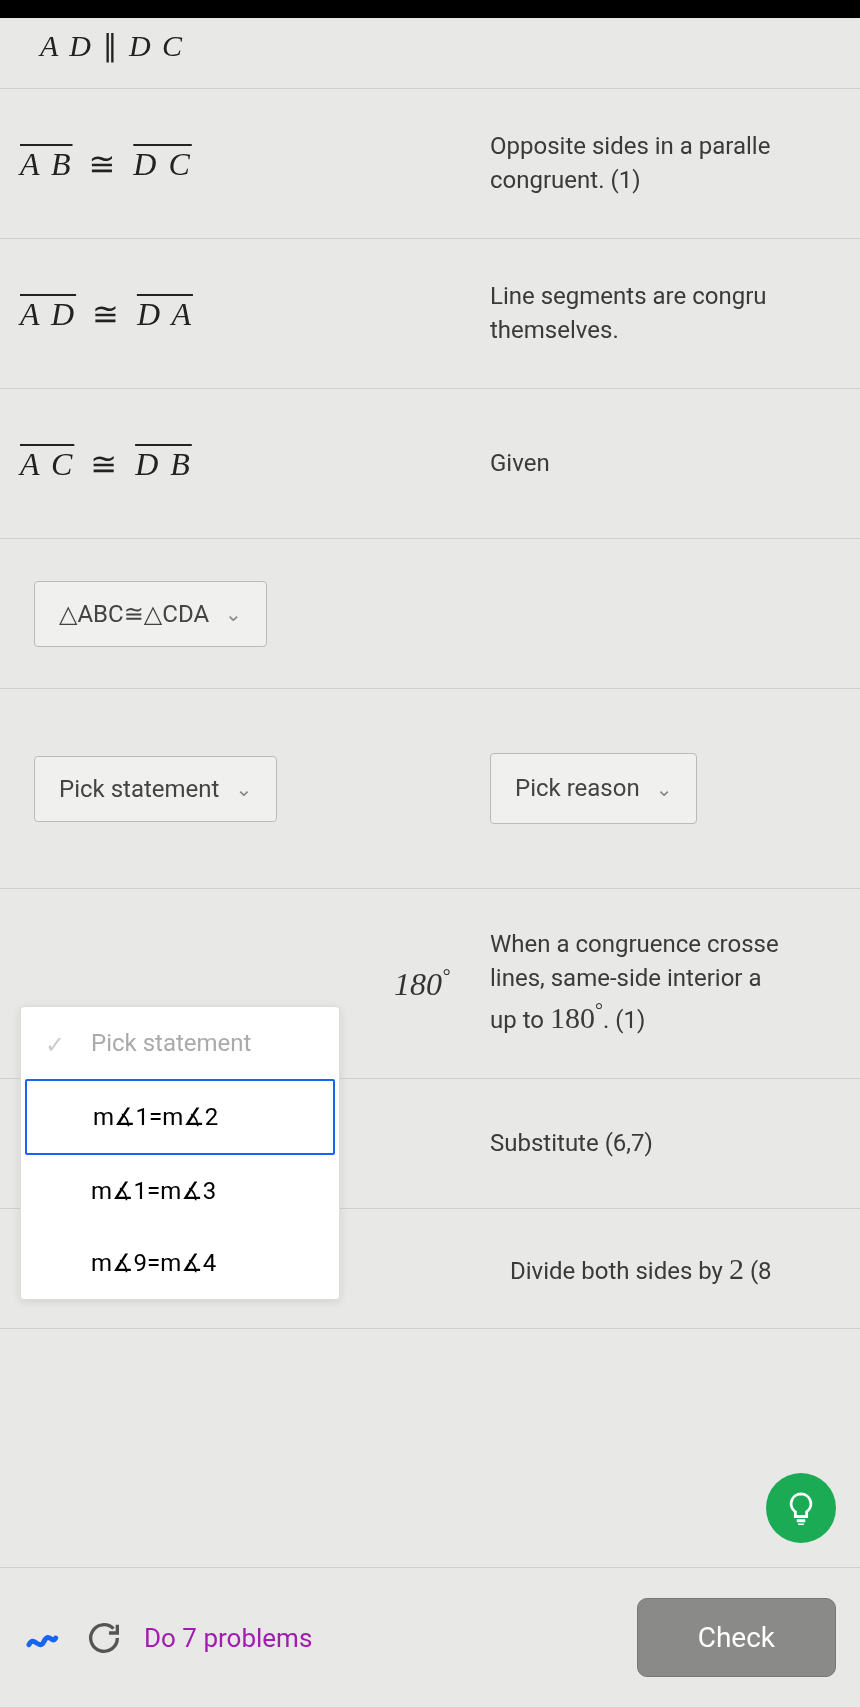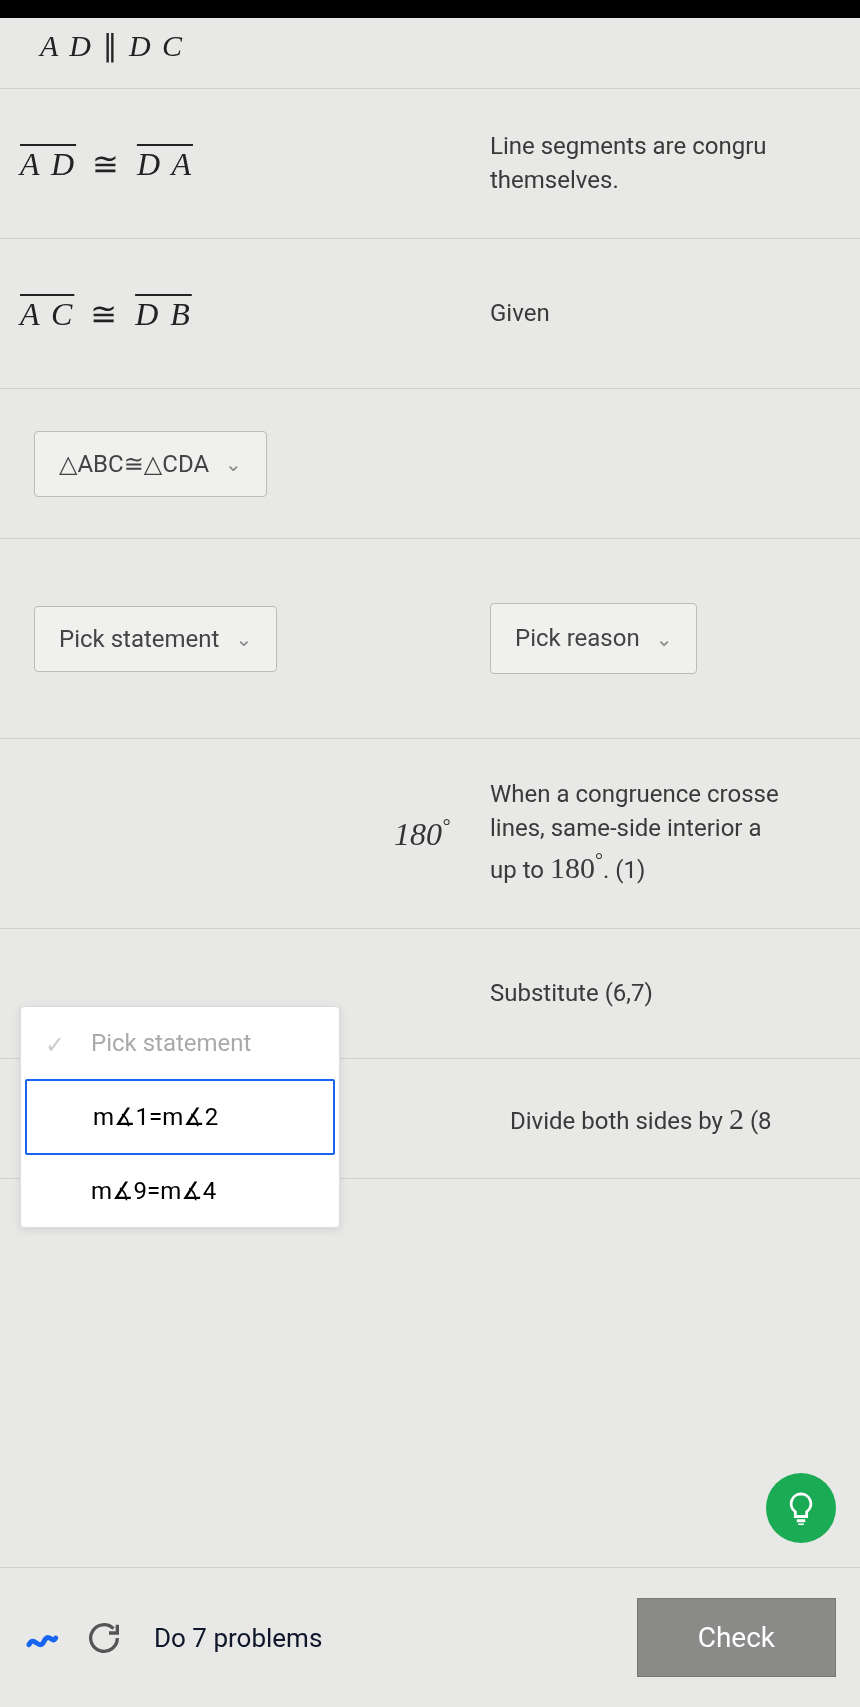--- a/index.html
+++ b/index.html
@@ -141,30 +141,29 @@
     border-top: 1px solid #d0d0ce;
     background: #e8e8e6;
   }
   .bottom-icon {
     width: 40px;
     height: 40px;
     margin-right: 20px;
   }
   .do-problems {
     font-size: 26px;
-    color: #0f172a;
-    margin-left: 10px;
+    color: #a21caf;
   }
   .check-btn {
     margin-left: auto;
     background: #8a8a88;
     color: #fff;
     padding: 22px 60px;
     font-size: 28px;
-    border-radius: 0;
+    border-radius: 10px;
     border: 1px solid #777;
   }
   .row-for-dropdown {
     min-height: 200px;
   }
   .partial-math-top {
     font-family: "Times New Roman", serif;
     font-style: italic;
     font-size: 30px;
     color: #222;
@@ -193,20 +192,30 @@
 
   <div class="proof-row partial-top">
     <div class="statement-col">
       <span class="partial-math-top">
         <span style="font-style:italic;">A D</span> <span style="font-style:normal;">∥</span> <span style="font-style:italic;">D C</span>
       </span>
     </div>
     <div class="reason-col"></div>
   </div>
 
+  <div class="proof-row">
+    <div class="statement-col">
+      <span class="math-expr">
+        <span class="overline">A B</span>
+        <span class="cong">≅</span>
+        <span class="overline">D C</span>
+      </span>
+    </div>
+    <div class="reason-col">Opposite sides in a paralle congruent. (1)</div>
+  </div>
 
   <div class="proof-row">
     <div class="statement-col">
       <span class="math-expr">
         <span class="overline">A D</span>
         <span class="cong">≅</span>
         <span class="overline">D A</span>
       </span>
     </div>
     <div class="reason-col">Line segments are congru themselves.</div>
@@ -277,20 +286,21 @@
   </div>
 
 </div>
 
 <div class="dropdown-menu">
   <div class="dropdown-item header-item">
     <span class="check-mark">✓</span>
     <span>Pick statement</span>
   </div>
   <div class="dropdown-item highlighted">m∡1=m∡2</div>
+  <div class="dropdown-item">m∡1=m∡3</div>
   <div class="dropdown-item">m∡9=m∡4</div>
 </div>
 
 <div class="hint-fab">
   <svg class="bulb" viewBox="0 0 24 24">
     <path fill="none" stroke="#fff" stroke-width="2" d="M9 21h6M10 24h4M12 2a7 7 0 0 0-4 12.7V18h8v-3.3A7 7 0 0 0 12 2z"></path>
   </svg>
 </div>
 
 <div class="bottom-bar">

